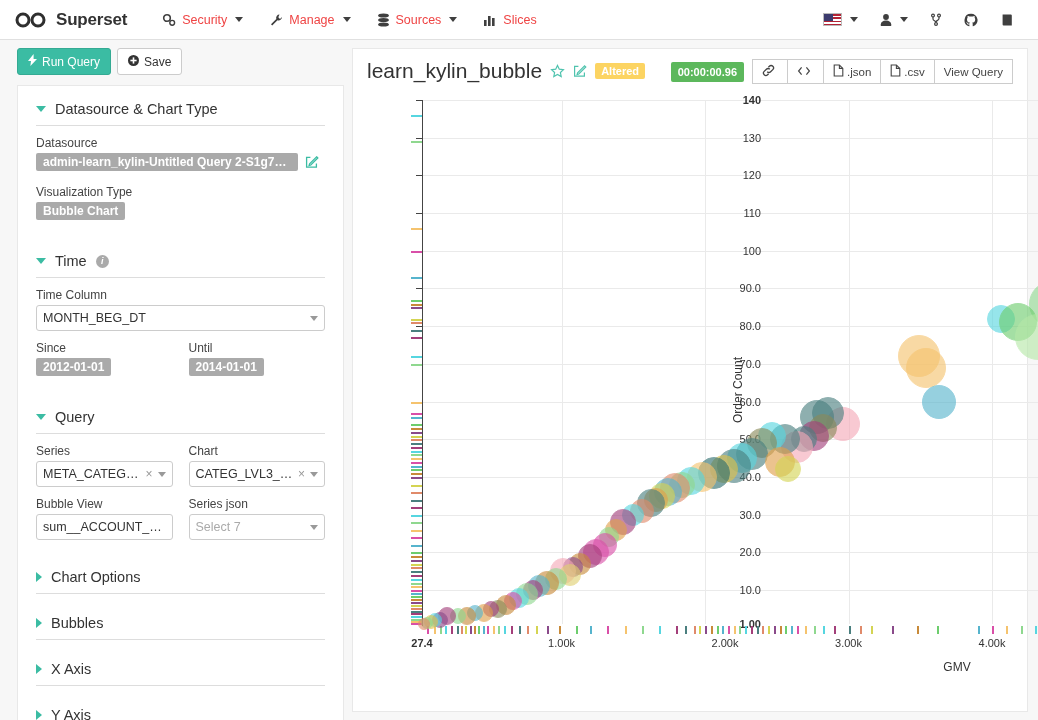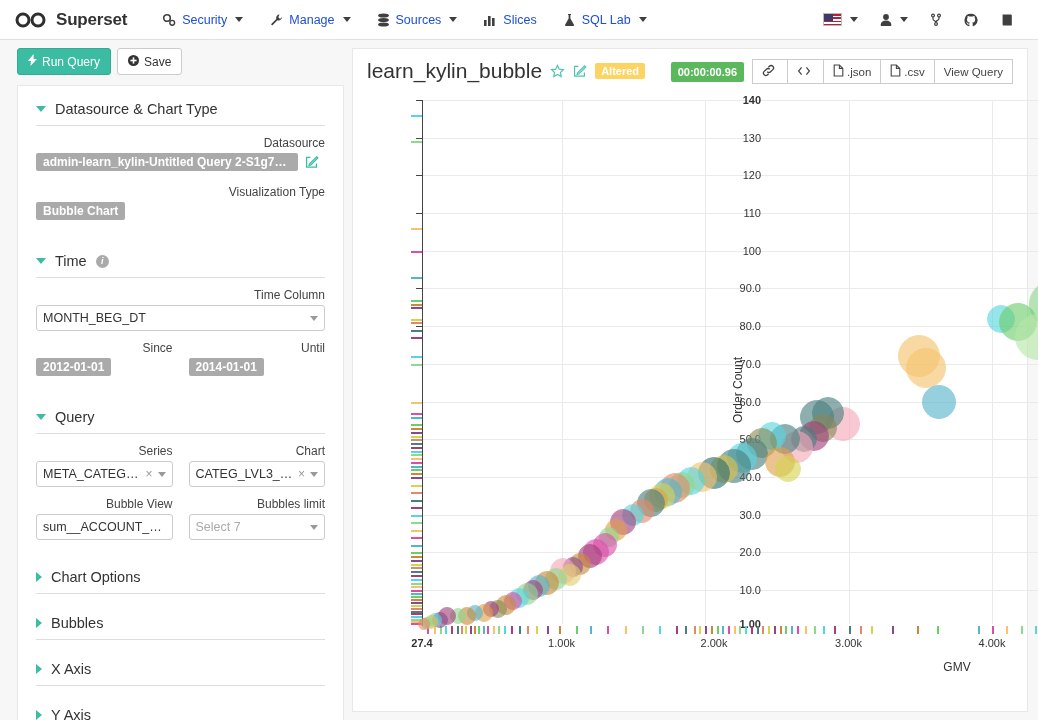--- a/index.html
+++ b/index.html
@@ -17,21 +17,21 @@
     display: flex; align-items: center;
     padding: 0 14px; position: relative;
   }
   .brand { display: flex; align-items: center; gap: 8px; margin-right: 22px; }
   .brand-logo { width: 34px; height: 16px; }
   .brand-name { font-size: 17px; font-weight: bold; color: #323232; letter-spacing: -0.2px; }
   .nav-items { display: flex; align-items: center; gap: 0px; }
   .nav-item {
     display: flex; align-items: center; gap: 6px;
     padding: 0 13px; height: 40px; font-size: 12.5px;
-    color: #1d4ed8; cursor: pointer; white-space: nowrap;
+    color: #ef4444; cursor: pointer; white-space: nowrap;
   }
   .nav-ico { display: inline-flex; align-items: center; color: #3f3f3f; }
   .caret-d {
     width: 0; height: 0; border-left: 4px solid transparent;
     border-right: 4px solid transparent; border-top: 5px solid #3f3f3f;
     margin-left: 2px;
   }
   .nav-right { margin-left: auto; display: flex; align-items: center; gap: 2px; }
   .nav-right .nav-item { padding: 0 10px; }
   .flag {
@@ -69,21 +69,21 @@
   }
   .cd { width: 0; height: 0; border-left: 5px solid transparent;
         border-right: 5px solid transparent; border-top: 6px solid #3bbca3; }
   .cr { width: 0; height: 0; border-top: 5px solid transparent;
         border-bottom: 5px solid transparent; border-left: 6px solid #3bbca3; }
   .info-i {
     width: 13px; height: 13px; border-radius: 50%; background: #aaa;
     color: #fff; font-size: 9px; font-weight: bold; display: inline-flex;
     align-items: center; justify-content: center; font-style: italic;
   }
-  .fld-label { font-size: 12px; color: #444; margin: 0 0 3px 0; text-align: right; }
+  .fld-label { font-size: 12px; color: #444; margin: 0 0 3px 0; }
   .pill {
     display: inline-block; background: #aaa; color: #fff; font-weight: bold;
     font-size: 12px; padding: 2px 7px; border-radius: 2px;
     max-width: 262px; overflow: hidden; text-overflow: ellipsis; white-space: nowrap;
   }
   .ds-row { display: flex; align-items: center; gap: 7px; }
   .edit-ico { color: #3bbca3; cursor: pointer; display: inline-flex; }
   .grid2 { display: flex; gap: 16px; }
   .col { flex: 1; min-width: 0; }
   .select {
@@ -205,29 +205,20 @@
     </div>
     <div class="nav-item">
       <span class="nav-ico">
         <svg width="14" height="14" viewBox="0 0 14 14" fill="#3f3f3f">
           <rect x="1" y="7" width="2.6" height="6"></rect>
             <rect x="5" y="3" width="2.6" height="10"></rect>
           <rect x="9" y="5" width="2.6" height="8"></rect>
         </svg>
       </span>
       <span>Slices</span>
-    </div>
-    <div class="nav-item">
-      <span class="nav-ico">
-        <svg width="13" height="14" viewBox="0 0 13 14" fill="#3f3f3f">
-          <path d="M5 1h3v1h-.6v3.6l3.6 6.1A1 1 0 0 1 10 13H3a1 1 0 0 1-.9-1.3l3.5-6.1V2H5z"></path>
-        </svg>
-      </span>
-      <span>SQL Lab</span>
-      <span class="caret-d"></span>
     </div>
   </div>
 
   <div class="nav-right">
     <div class="nav-item">
       <span class="flag"></span>
       <span class="caret-d"></span>
     </div>
     <div class="nav-item">
       <span class="nav-ico">
@@ -363,21 +354,21 @@
           </div>
         </div>
         <div class="grid2 mt10 mb18">
           <div class="col">
             <div class="fld-label">Bubble View</div>
             <div class="select">
               <span class="val">sum__ACCOUNT_BUYER</span>
             </div>
           </div>
           <div class="col">
-            <div class="fld-label">Bubbles limit</div>
+            <div class="fld-label">Series json</div>
             <div class="select ph">
               <span class="val">Select 7</span>
               <span class="sel-caret"></span>
             </div>
           </div>
         </div>
       </div>
 
       <div class="section">
         <div class="sec-head">
@@ -714,21 +705,21 @@
             <div class="bub" style="left: 90.8543px; top: 517.46px; width: 18px; height: 18px; background: rgb(200, 138, 58); border: 1px solid rgb(200, 138, 58);"></div>
             <div class="bub" style="left: 83.245px; top: 518.46px; width: 16px; height: 16px; background: rgb(143, 216, 143); border: 1px solid rgb(143, 216, 143);"></div>
             <div class="bub" style="left: 70.766px; top: 517.46px; width: 18px; height: 18px; background: rgb(163, 63, 122); border: 1px solid rgb(163, 63, 122);"></div>
             <div class="bub" style="left: 64.5916px; top: 522.23px; width: 16px; height: 16px; background: rgb(138, 74, 138); border: 1px solid rgb(138, 74, 138);"></div>
             <div class="bub" style="left: 61.287px; top: 523.23px; width: 14px; height: 14px; background: rgb(86, 214, 224); border: 1px solid rgb(86, 214, 224);"></div>
             <div class="bub" style="left: 56.9823px; top: 524.738px; width: 14px; height: 14px; background: rgb(224, 194, 74); border: 1px solid rgb(224, 194, 74);"></div>
             <div class="bub" style="left: 53.6777px; top: 526.869px; width: 12px; height: 12px; background: rgb(143, 216, 143); border: 1px solid rgb(143, 216, 143);"></div>
             <div class="bub" style="left: 50.8079px; top: 527.623px; width: 12px; height: 12px; background: rgb(224, 138, 106); border: 1px solid rgb(224, 138, 106);"></div>
             <div class="xtick bold" style="left: 55px; top: 547px;">27.4</div>
             <div class="xtick" style="left: 194.556px; top: 547px;">1.00k</div>
-            <div class="xtick" style="left: 347px; top: 547px;">2.00k</div>
+            <div class="xtick" style="left: 358px; top: 547px;">2.00k</div>
             <div class="xtick" style="left: 481.532px; top: 547px;">3.00k</div>
             <div class="xtick" style="left: 625.02px; top: 547px;">4.00k</div>
           </div>
       </div>
 
     </div>
   </div>
 </div>
 
 </body></html>

